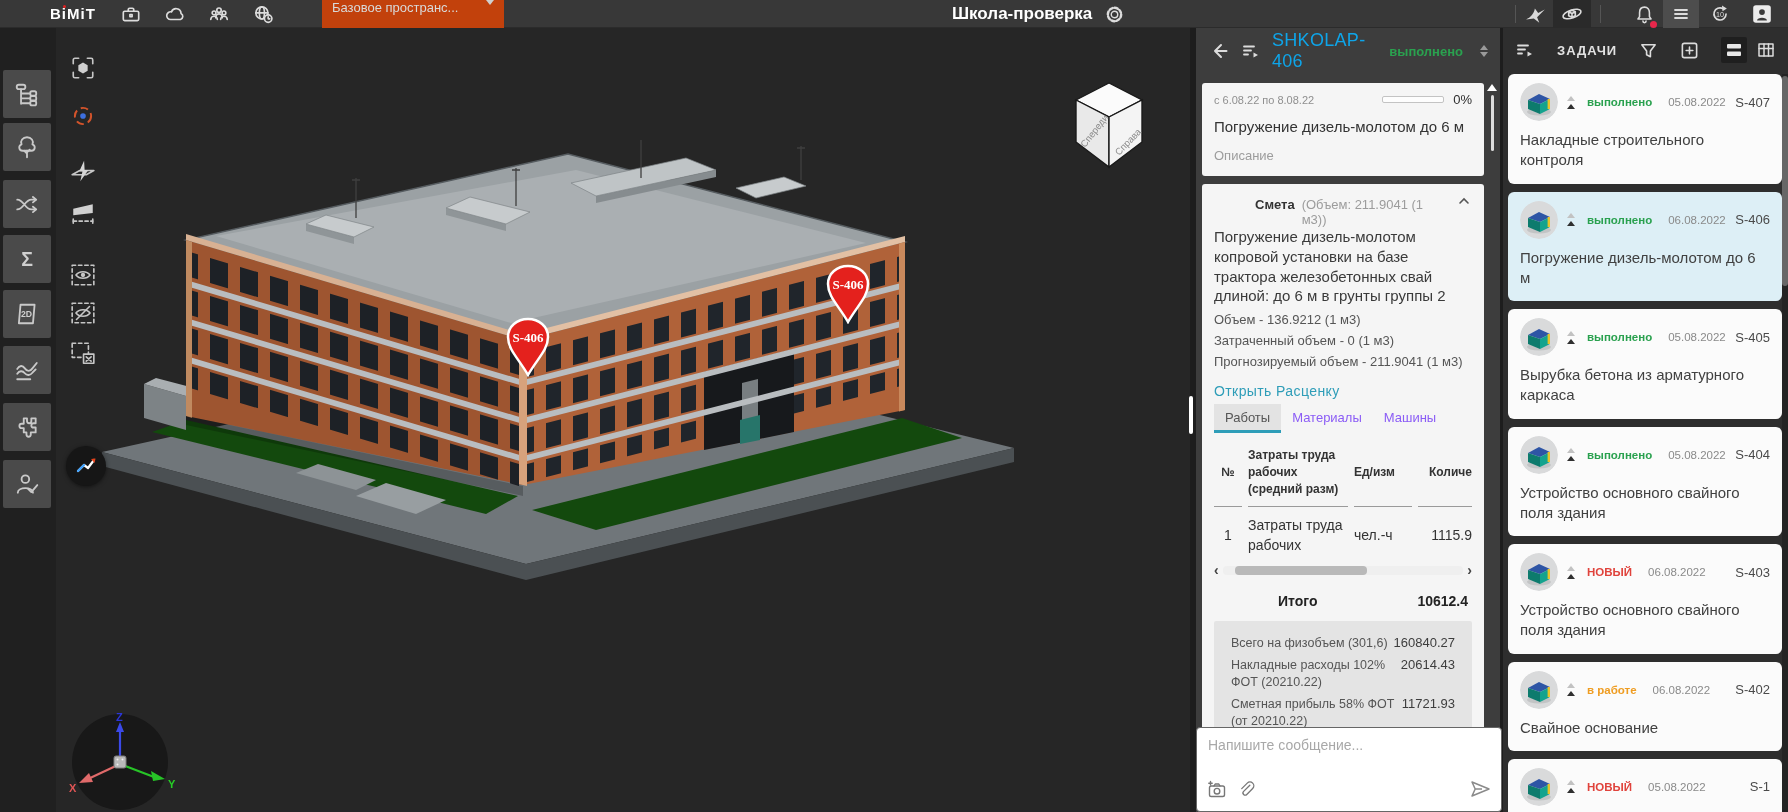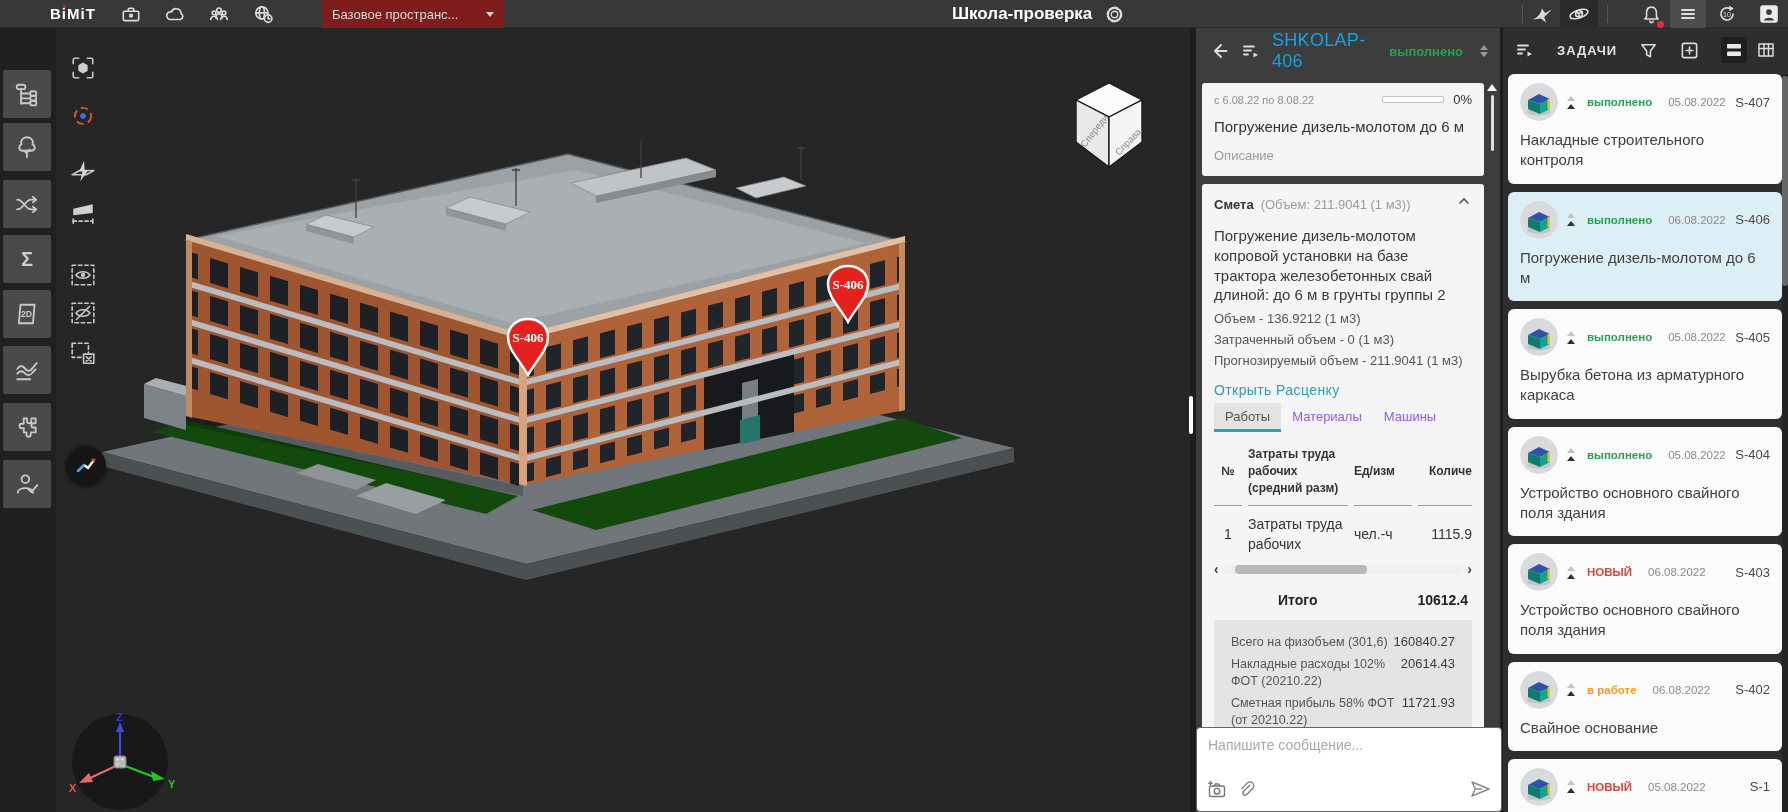--- a/index.html
+++ b/index.html
@@ -10,26 +10,26 @@
   svg.ic { fill:none; stroke:#dcdcdc; stroke-width:1.5; stroke-linecap:round; stroke-linejoin:round; display:block; }
   svg.ic.sb { stroke:#c9c9c9; stroke-width:1.7; }
   svg.ic.vt { stroke:#c6c6c6; stroke-width:1.5; }
 
   
   .topbar { position:absolute; left:0; top:0; width:1788px; height:28px; background:#383838; border-bottom:1px solid #2b2b2b; z-index:40; }
   .logo { position:absolute; left:50px; top:5px; font-size:15px; font-weight:bold; color:#fff; letter-spacing:1px; }
   .logo .reddot { position:absolute; left:13px; top:0px; width:3px; height:3px; background:#e02020; border-radius:50%; }
   .tb-left { position:absolute; left:120px; top:0; height:28px; display:flex; align-items:center; gap:22px; }
   .tb-left .tbtn { cursor:pointer; }
-  .workspace { position:absolute; left:322px; top:0; height:28px; width:182px; background:#7f1d1d; display:flex; align-items:center; padding:0 10px; gap:16px; }
+  .workspace { position:absolute; left:322px; top:0; height:28px; width:182px; background:#c2410c; display:flex; align-items:flex-start; padding:0 10px; gap:16px; }
   .workspace .wtext { font-size:13px; color:#d9d9d9; white-space:nowrap; overflow:hidden; flex:1; }
   .caret { width:0; height:0; border-left:4px solid transparent; border-right:4px solid transparent; border-top:5px solid #cfcfcf; }
   .tb-title { position:absolute; left:952px; top:0; height:28px; display:flex; align-items:center; gap:13px; }
   .tb-title .ptitle { font-size:17px; font-weight:bold; color:#fff; }
-  .tb-right { position:absolute; right:8px; top:0; height:28px; display:flex; align-items:center; }
+  .tb-right { position:absolute; right:15px; top:0; height:28px; display:flex; align-items:center; }
   .vsep { width:1px; height:18px; background:#555; margin:0 9px; }
   .tile { height:28px; display:flex; align-items:center; justify-content:center; }
   .tile.dark { width:38px; background:#2a2a2a; }
   .tile.lit  { width:36px; background:#4d4d4d; }
   .bellwrap { position:relative; margin:0 8px 0 24px; }
   .belldot { position:absolute; right:-2px; bottom:0px; width:7px; height:7px; border-radius:50%; background:#e8274b; } .mr10 { margin-right:10px; }
 
   
   .sidebar { position:absolute; left:0; top:28px; width:56px; height:784px; background:#202020; z-index:30; }
   .sb-btn { position:absolute; left:3px; width:48px; height:48px; background:#4a4a4a; border-radius:2px; display:flex; align-items:center; justify-content:center; cursor:pointer; }
@@ -62,24 +62,24 @@
   .dp-scrollbar .thumb { margin-top:4px; width:3px; height:56px; background:#dcdcdc; border-radius:2px; }
   .dp-scroll { position:absolute; left:6px; top:55px; width:282px; }
   .dcard { background:#f5f5f5; border-radius:3px; padding:9px 12px 13px; color:#333; }
   .dcard + .dcard { margin-top:8px; }
   .drow1 { display:flex; align-items:center; }
   .ddates { font-size:11px; color:#8f8f8f; flex:1; }
   .pbar { width:62px; height:7px; border:1px solid #c3c3c3; background:#fdfdfd; border-radius:2px; margin-right:9px; }
   .ppct { font-size:13px; color:#2e2e2e; }
   .dtitle { font-size:15px; color:#333; margin-top:11px; }
   .ddesc { font-size:13px; color:#9c9c9c; margin-top:13px; }
-  .smeta-head { display:flex; align-items:baseline; gap:7px; }
+  .smeta-head { display:flex; align-items:baseline; gap:7px;margin-left:41px; }
   .smeta-label { font-size:13px; font-weight:bold; color:#333; }
   .smeta-note { font-size:13px; color:#9c9c9c; flex:1; }
-  .smeta-text { font-size:15px; color:#3a3a3a; line-height:1.32; margin-top:13px; }
+  .smeta-text { font-size:15px; color:#3a3a3a; line-height:1.32; margin-top:0; }
   .smeta-line { font-size:13px; color:#555; line-height:1.6; }
   .smeta-lines { margin-top:4px; }
   .open-rate { display:inline-block; font-size:14px; color:#2e9db8; letter-spacing:.4px; margin-top:10px; cursor:pointer; }
   .tabs { display:flex; margin-top:4px; }
   .tab { font-size:13px; color:#8b5cf6; padding:6px 11px 5px; cursor:pointer; border-bottom:3px solid transparent; }
   .tab.active { background:#e3e3e3; color:#555; border-bottom:3px solid #2e9db8; }
   .tbl { display:grid; grid-template-columns:28px 100px 58px 1fr; column-gap:6px; margin-top:8px; }
   .tbl .th { font-size:12px; font-weight:bold; color:#333; line-height:1.45; padding:6px 0 7px; border-bottom:1px solid #9a9a9a; }
   .tbl .td { font-size:14px; color:#333; line-height:1.45; padding-top:8px; }
   .tc { text-align:center; } .tr { text-align:right; }

